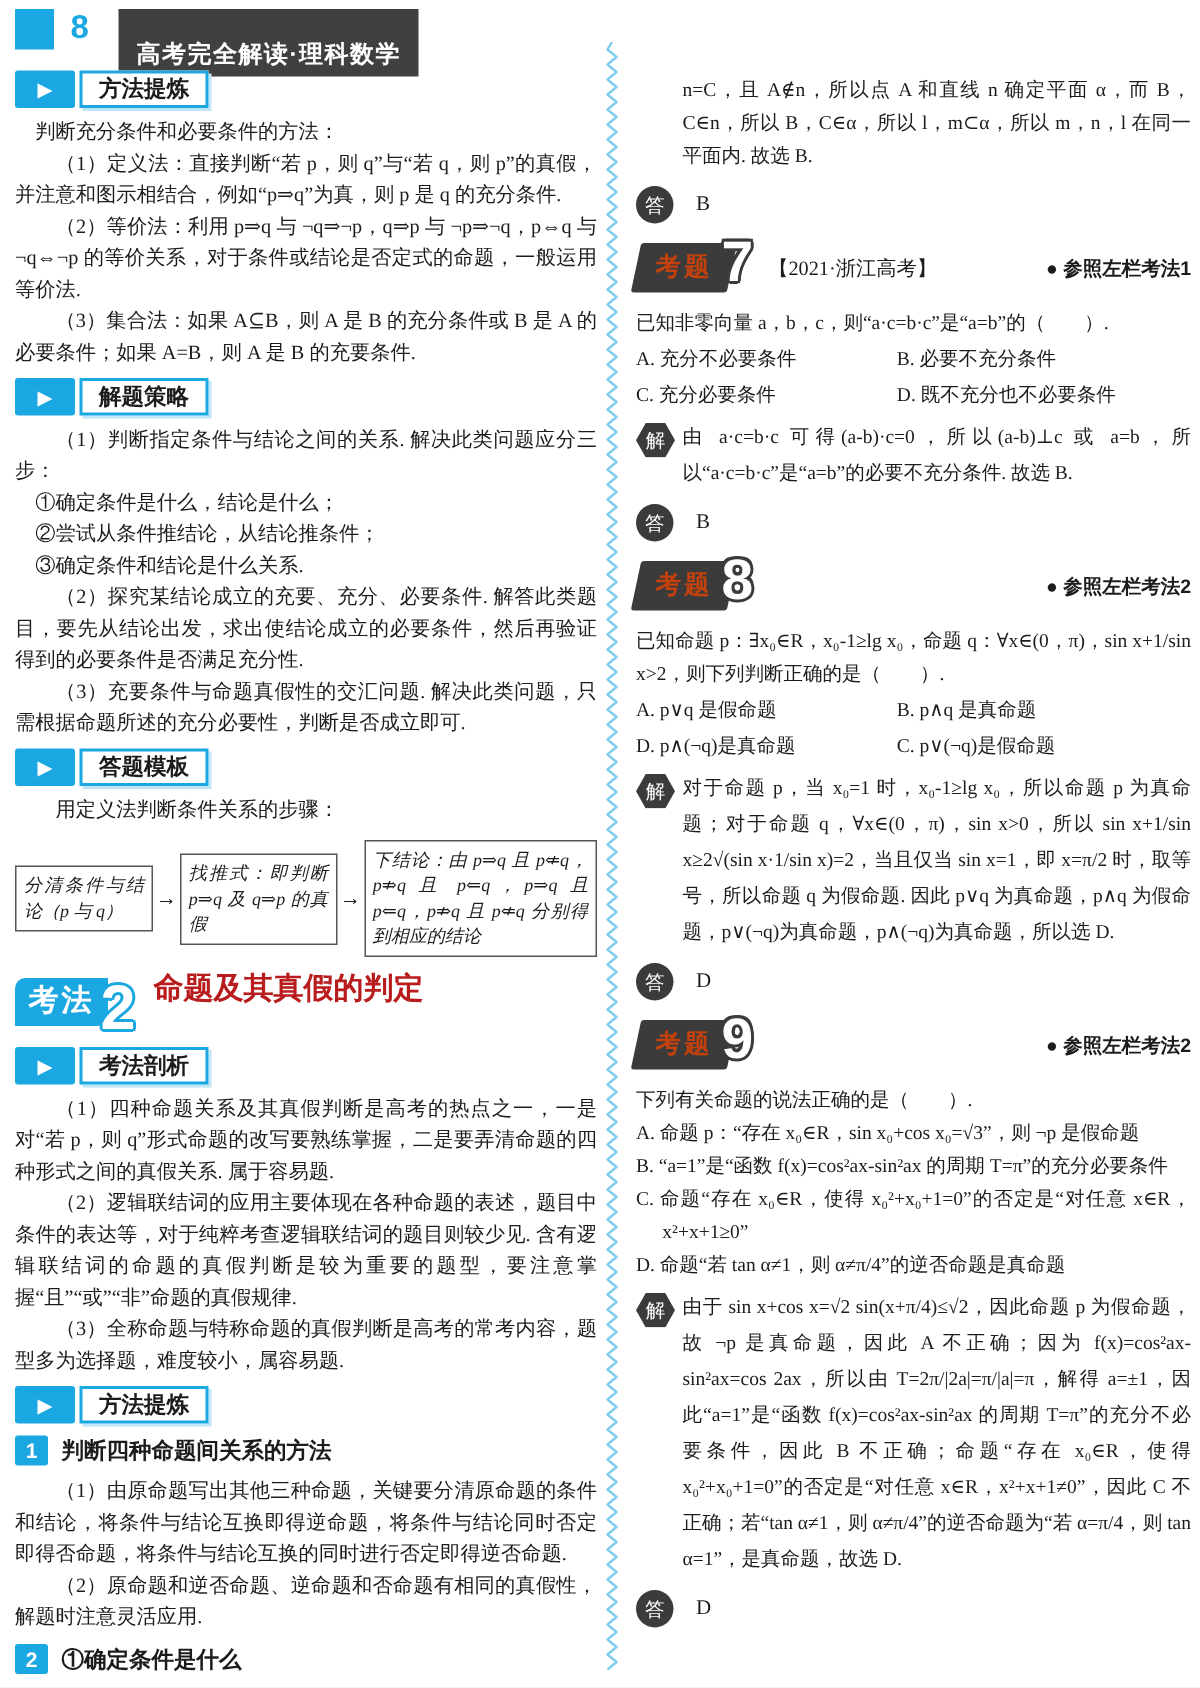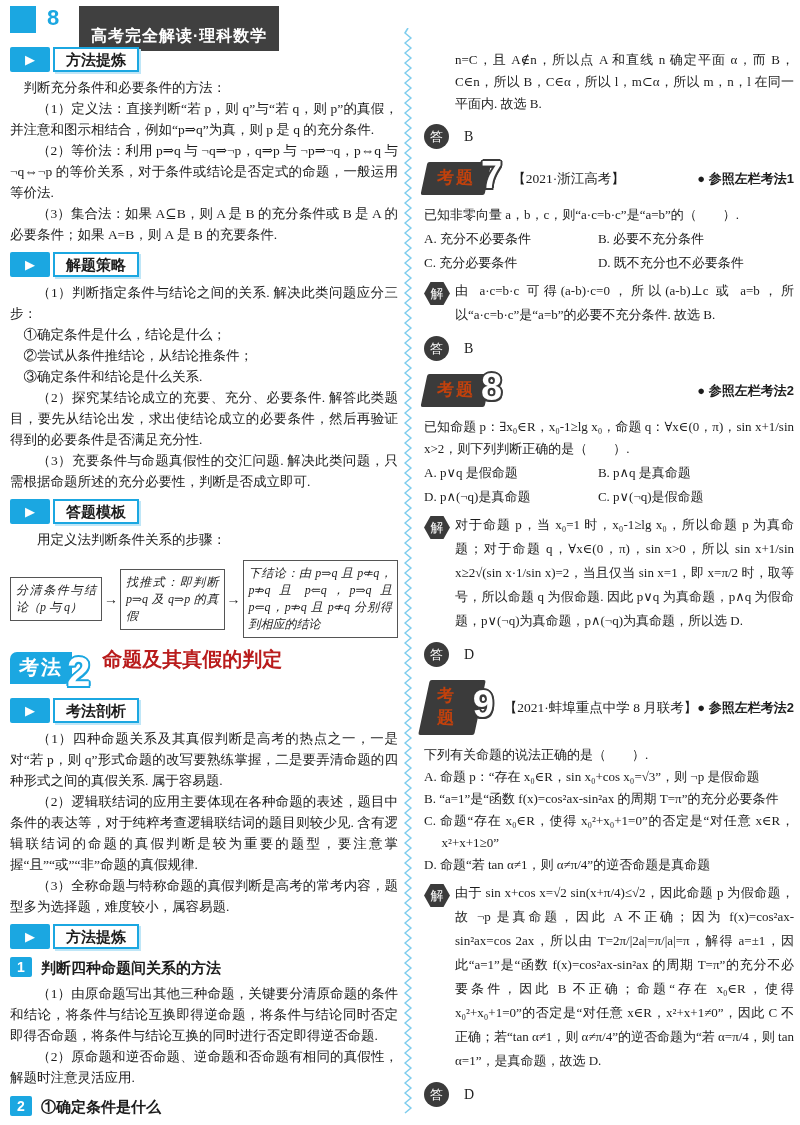--- a/index.html
+++ b/index.html
@@ -213,21 +213,20 @@
       <span>对于命题 p，当 x₀=1 时，x₀-1≥lg x₀，所以命题 p 为真命题；对于命题 q，∀x∈(0，π)，sin x&gt;0，所以 sin x+1/sin x≥2√(sin x·1/sin x)=2，当且仅当 sin x=1，即 x=π/2 时，取等号，所以命题 q 为假命题. 因此 p∨q 为真命题，p∧q 为假命题，p∨(¬q)为真命题，p∧(¬q)为真命题，所以选 D.</span>
     </div>
     <div class="ans-row">
       <span class="ans-badge">答</span>
       <span class="ans-letter">D</span>
     </div>
 
     <div class="kaoti-row">
       <span class="kaoti-badge"><span>考题</span></span>
       <span class="kaoti-num">9</span>
-      <span class="kaoti-src">【2021·蚌埠重点中学 8 月联考】</span>
       <span class="kaoti-ref">● 参照左栏考法2</span>
     </div>
     <p>下列有关命题的说法正确的是（　　）.</p>
     <div class="options1">
       <p>A. 命题 p：“存在 x₀∈R，sin x₀+cos x₀=√3”，则 ¬p 是假命题</p>
       <p>B. “a=1”是“函数 f(x)=cos²ax-sin²ax 的周期 T=π”的充分必要条件</p>
       <p>C. 命题“存在 x₀∈R，使得 x₀²+x₀+1=0”的否定是“对任意 x∈R，x²+x+1≥0”</p>
       <p>D. 命题“若 tan α≠1，则 α≠π/4”的逆否命题是真命题</p>
     </div>
     <div class="sol">

